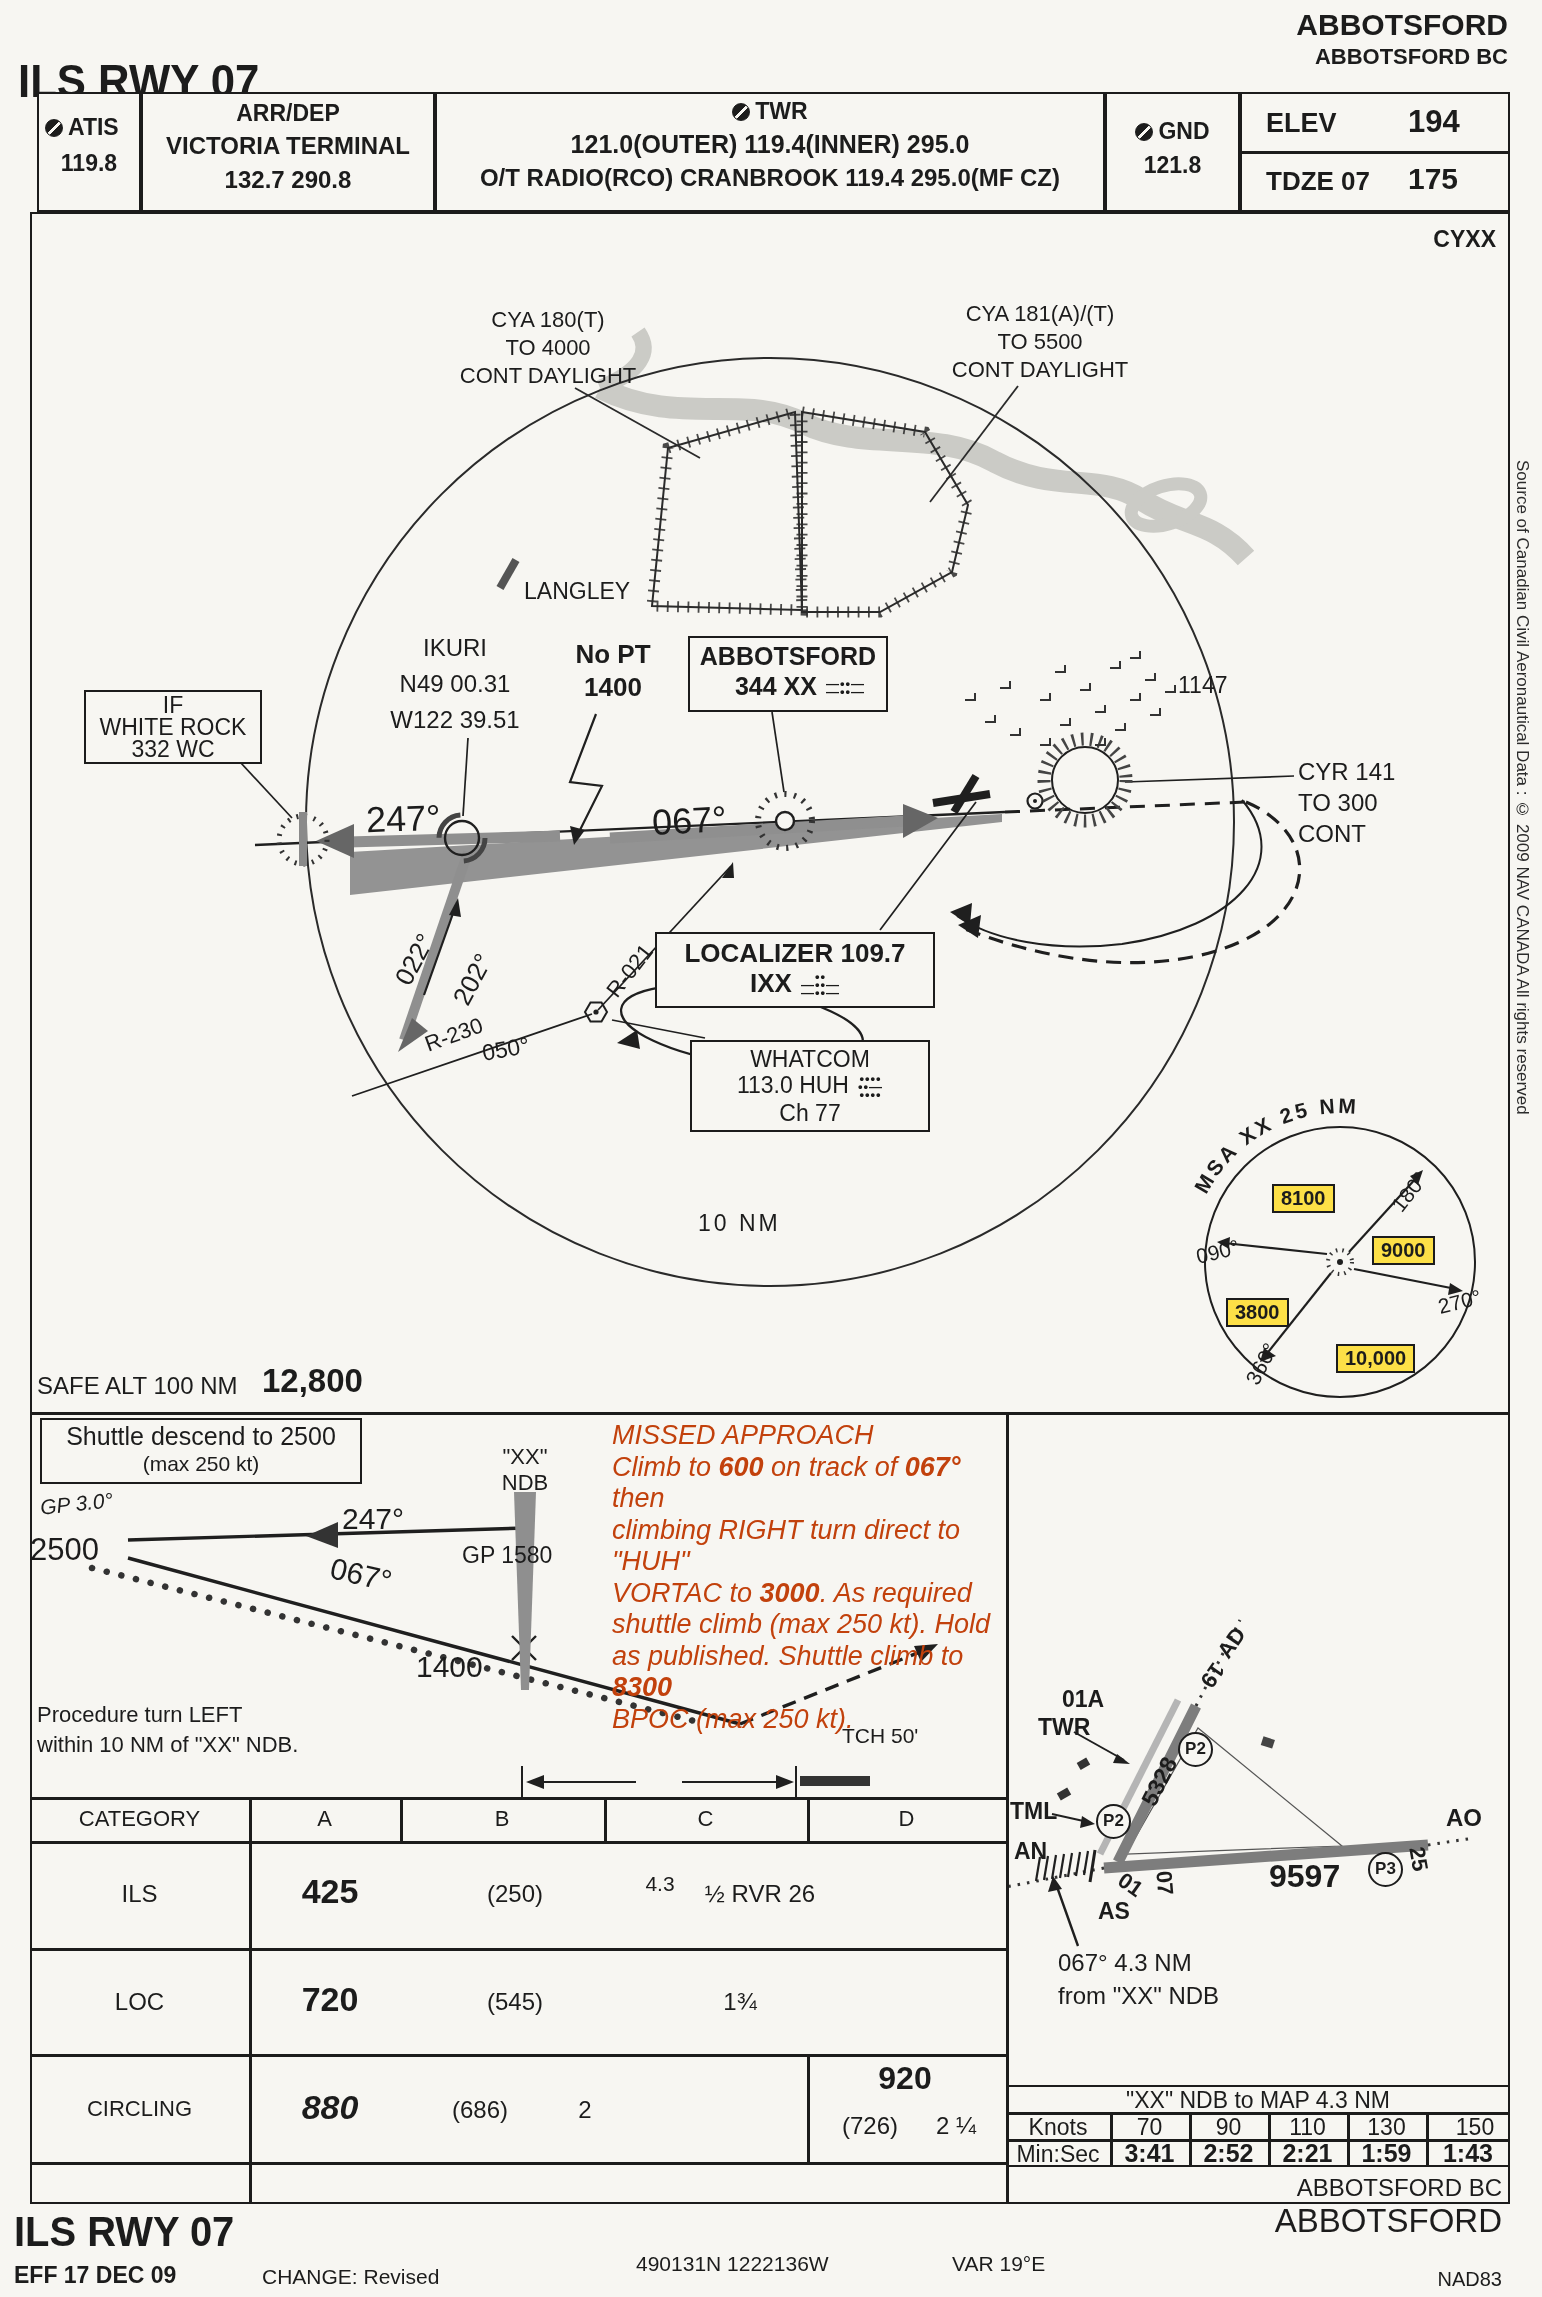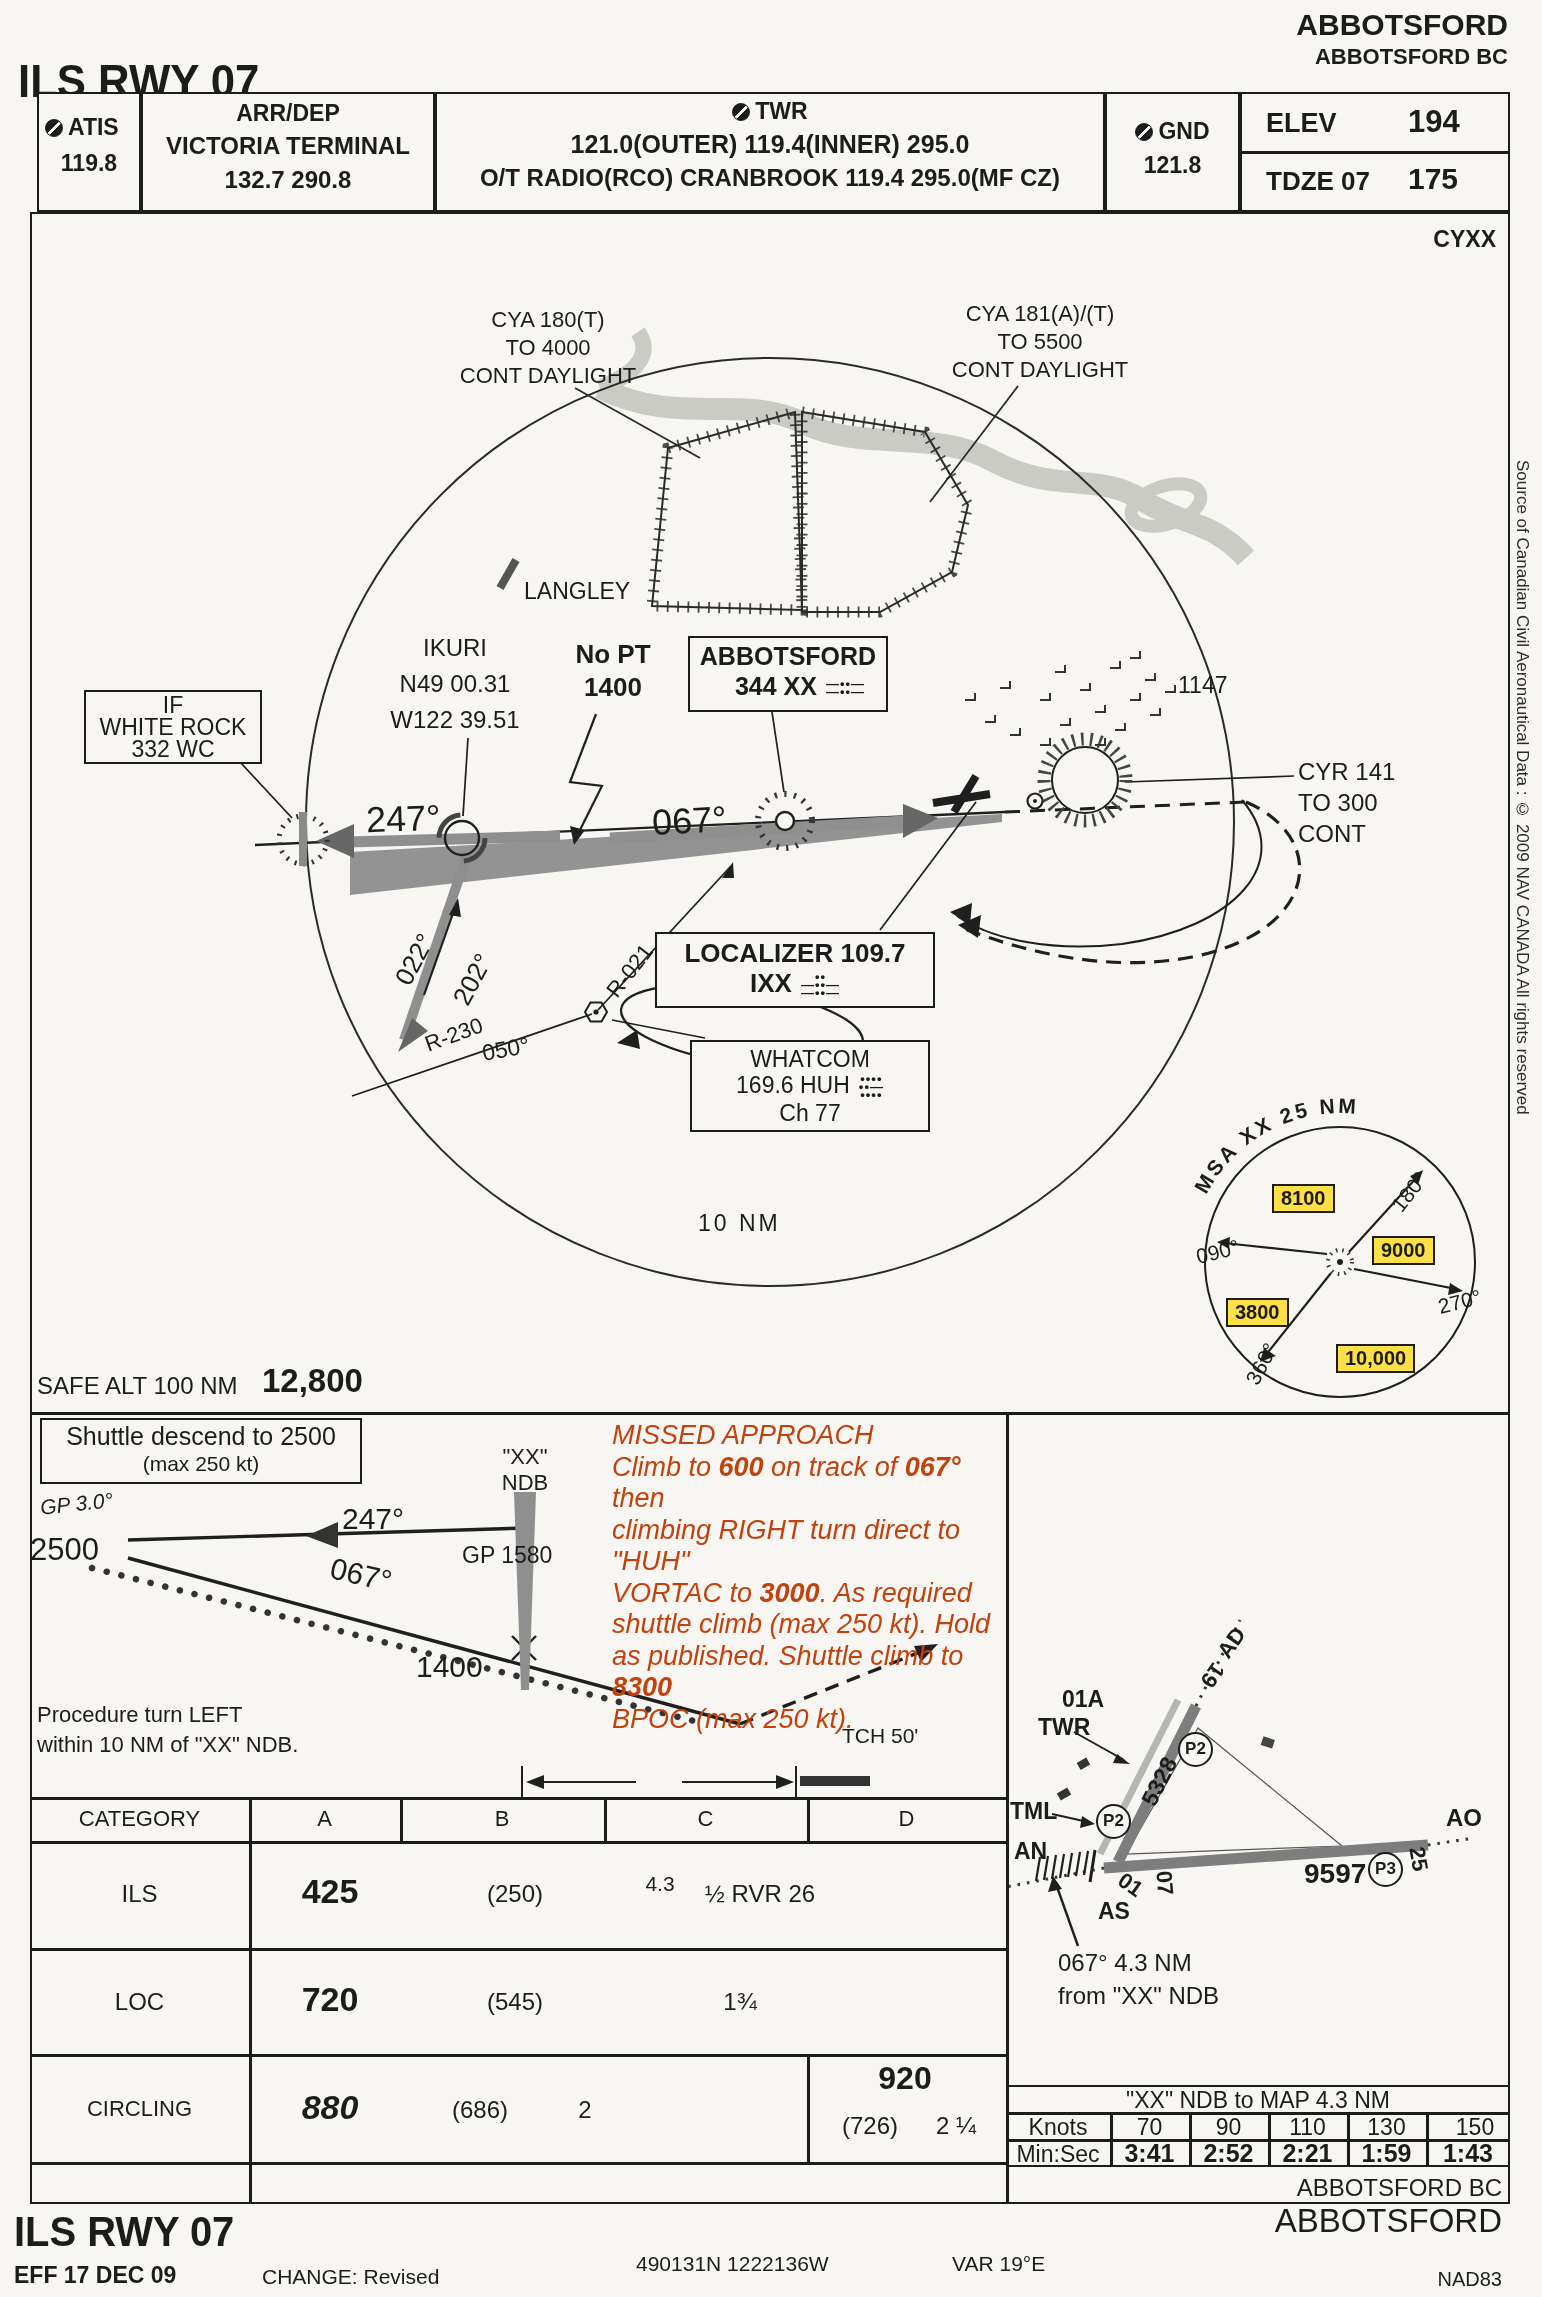--- a/index.html
+++ b/index.html
@@ -275,21 +275,21 @@
     <span>IXX</span><span class="morse"><div>••</div><div>—••—</div><div>—••—</div></span>
   </div>
 
   <div class="lbl rg" style="left:600px;top:958px;font-size:22px;transform:rotate(-52deg);">R-021</div>
   <div class="lbl rg" style="left:424px;top:1022px;font-size:22px;transform:rotate(-20deg);">R-230</div>
   <div class="lbl rg" style="left:482px;top:1036px;font-size:23px;transform:rotate(-10deg);">050°</div>
 
   <div class="box" style="left:690px;top:1040px;width:240px;height:92px;"></div>
   <div class="lbl ctr rg" style="left:690px;top:1046px;width:240px;font-size:23px;">WHATCOM</div>
   <div class="lbl ctr rg" style="left:690px;top:1072px;width:240px;font-size:23px;">
-    <span>169.6  HUH</span><span class="morse"><div>••••</div><div>••—</div><div>••••</div></span>
+    <span>113.0  HUH</span><span class="morse"><div>••••</div><div>••—</div><div>••••</div></span>
   </div>
   <div class="lbl ctr rg" style="left:690px;top:1100px;width:240px;font-size:23px;">Ch 77</div>
 
   <div class="lbl rg" style="left:698px;top:1210px;font-size:23px;letter-spacing:3px;">10 NM</div>
 
   <div class="altbox" style="left:1272px;top:1184px;">8100</div>
   <div class="altbox" style="left:1372px;top:1236px;">9000</div>
   <div class="altbox" style="left:1226px;top:1298px;">3800</div>
   <div class="altbox" style="left:1336px;top:1344px;">10,000</div>
   <div class="lbl rg" style="left:1388px;top:1180px;font-size:21px;transform:rotate(-52deg);">180°</div>
@@ -375,21 +375,21 @@
   <div class="lbl" style="left:1062px;top:1686px;font-size:23px;">01A</div>
   <div class="lbl" style="left:1038px;top:1714px;font-size:23px;">TWR</div>
   <div class="pcircle" style="left:1178px;top:1732px;">P2</div>
   <div class="lbl" style="left:1134px;top:1768px;font-size:23px;transform:rotate(-63deg);">5328</div>
   <div class="lbl" style="left:1010px;top:1798px;font-size:23px;">TML</div>
   <div class="pcircle" style="left:1096px;top:1804px;">P2</div>
   <div class="lbl" style="left:1014px;top:1838px;font-size:23px;">AN</div>
   <div class="lbl" style="left:1098px;top:1898px;font-size:23px;">AS</div>
   <div class="lbl" style="left:1118px;top:1872px;font-size:22px;transform:rotate(35deg);">01</div>
   <div class="lbl" style="left:1152px;top:1870px;font-size:22px;transform:rotate(85deg);">07</div>
-  <div class="lbl" style="left:1304px;top:1858px;font-size:28px;">9597</div>
+  <div class="lbl" style="left:1269px;top:1858px;font-size:32px;">9597</div>
   <div class="pcircle" style="left:1368px;top:1852px;">P3</div>
   <div class="lbl" style="left:1406px;top:1846px;font-size:22px;transform:rotate(80deg);">25</div>
   <div class="lbl" style="left:1446px;top:1804px;font-size:24px;">AO</div>
   <div class="lbl rg" style="left:1058px;top:1946px;font-size:24px;line-height:33px;">
     <div>067°  4.3 NM</div>
       <div>from "XX" NDB</div>
   </div>
 
   <div class="box" style="left:1006px;top:2085px;width:504px;height:82px;background:transparent;"></div>
   <div class="hline" style="left:1006px;top:2112px;width:504px;"></div>

